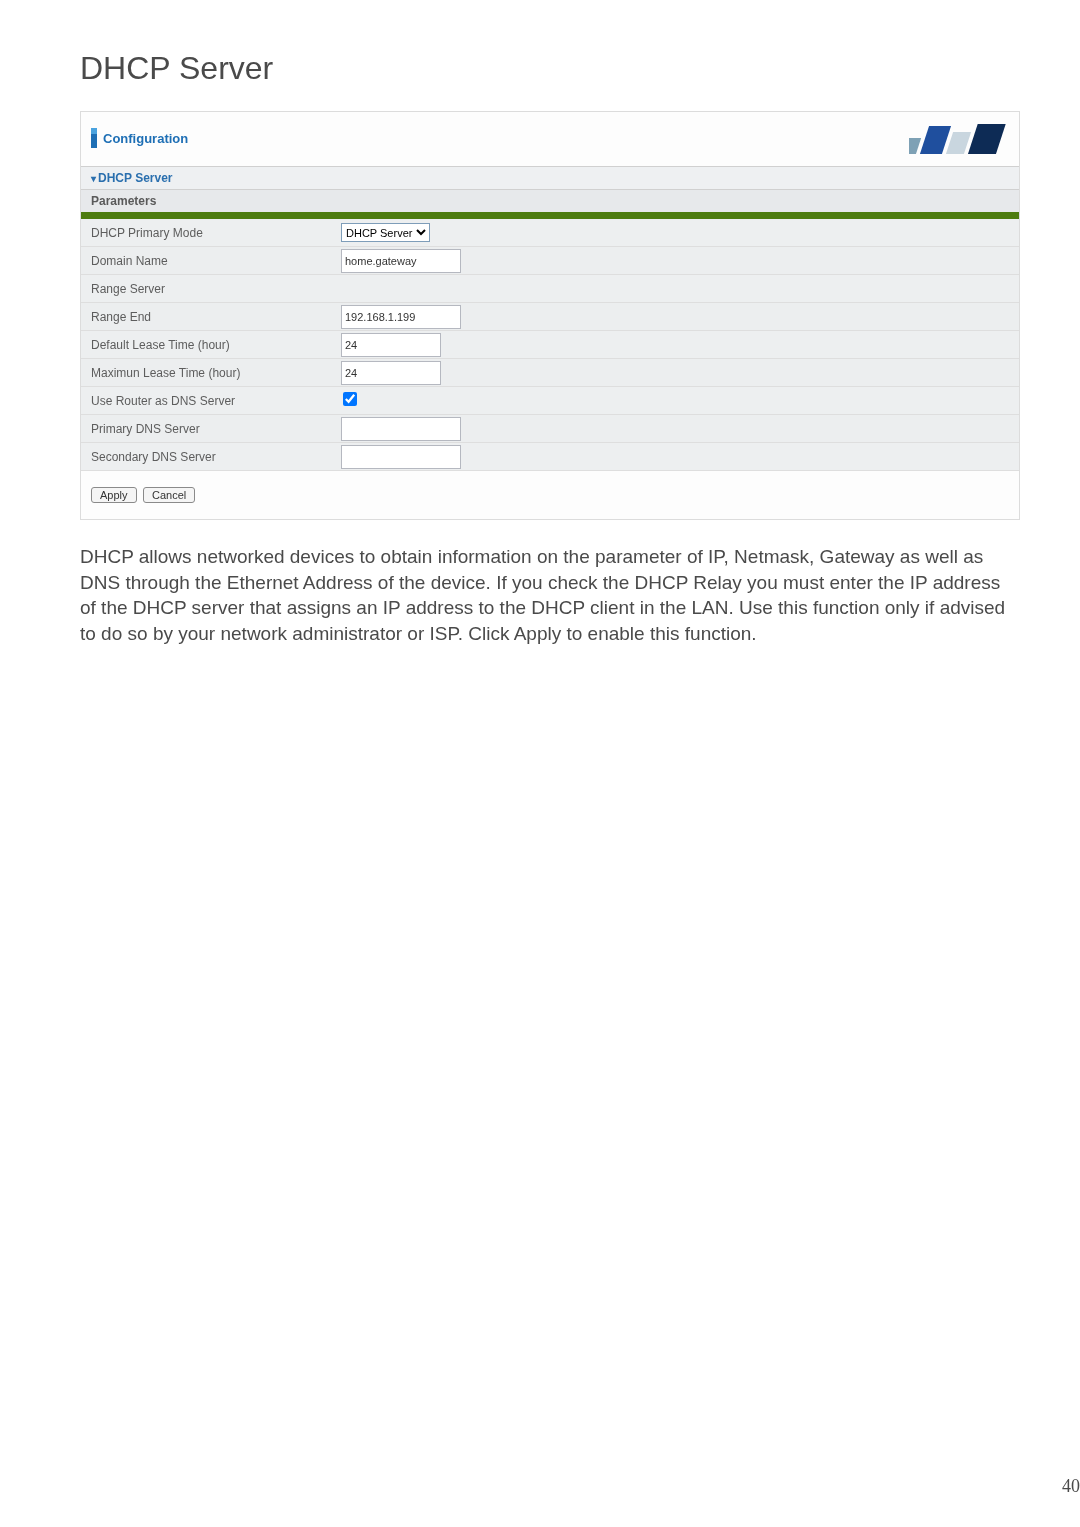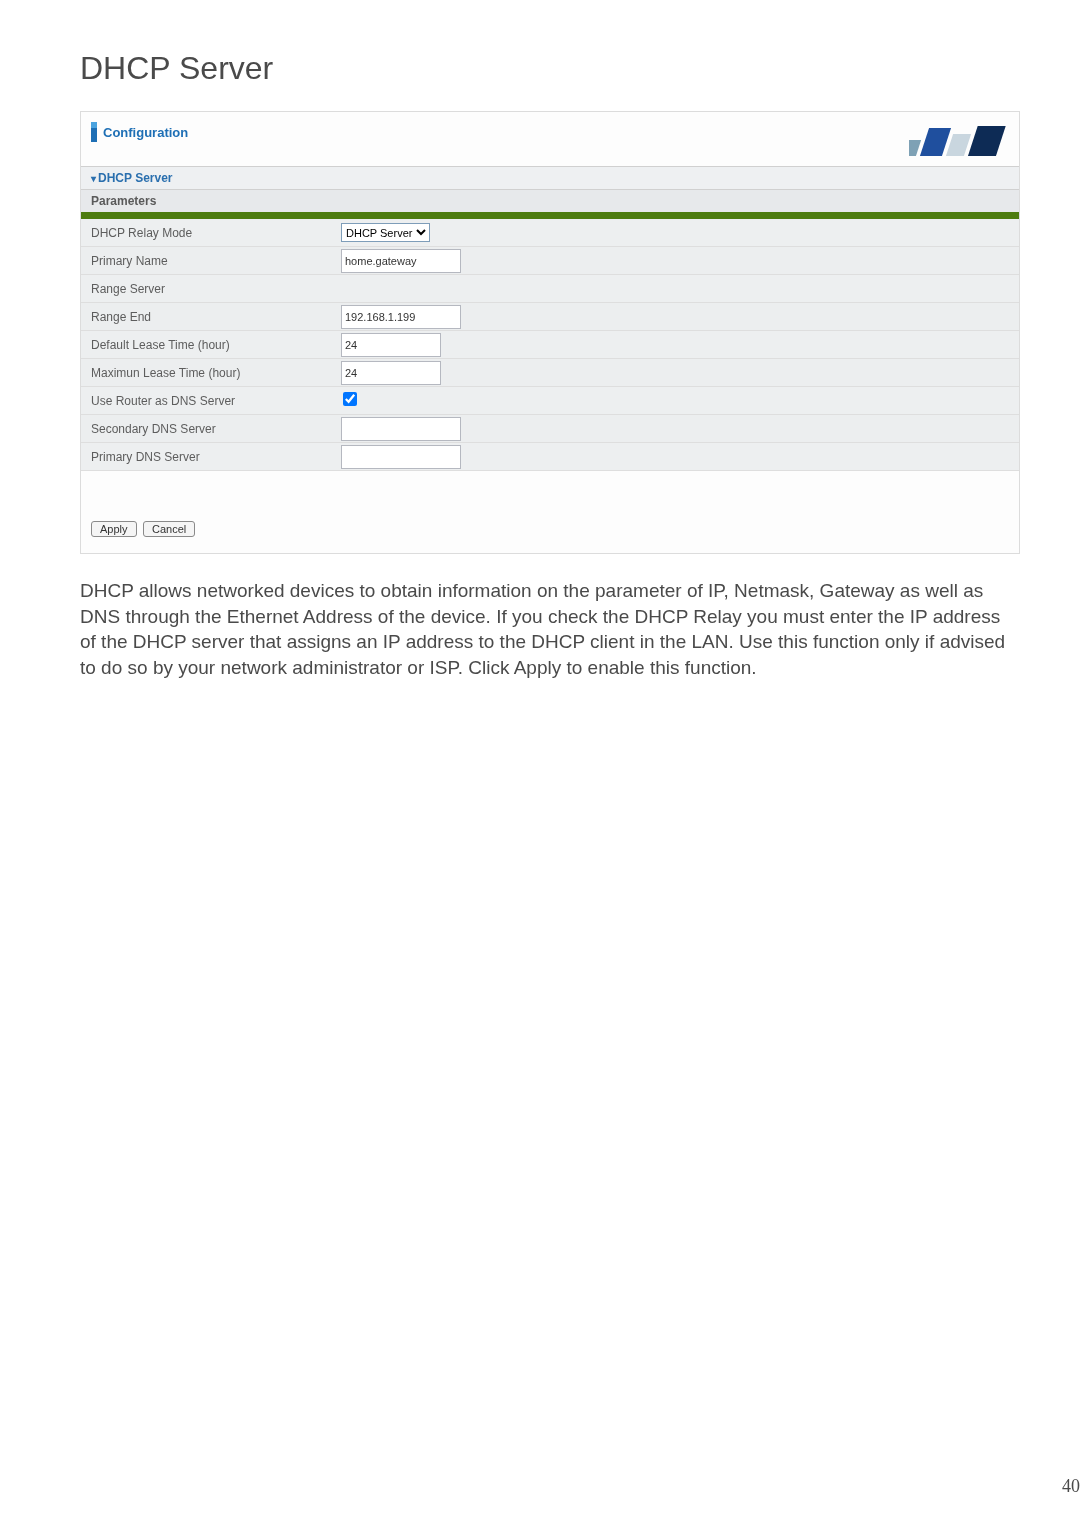--- a/index.html
+++ b/index.html
@@ -18,21 +18,21 @@
     margin-bottom: 24px;
   }
   .panel {
     border: 1px solid #dcdcdc;
     background: #fdfdfd;
     padding-bottom: 14px;
   }
   .panel-header {
     display: flex;
     justify-content: space-between;
-    align-items: flex-start;
+    align-items: center;
     padding: 10px 10px 12px 10px;
     height: 54px;
   }
   .config-label-wrap {
     display: flex;
     align-items: center;
     gap: 6px;
   }
   .accent-bar {
     width: 6px;
@@ -103,21 +103,20 @@
     font-family: Arial, sans-serif;
     color: #333;
   }
   .param-value input[type="checkbox"] {
     width: 14px;
     height: 14px;
     margin-left: 2px;
   }
   .buttons {
     padding: 14px 10px 2px 10px;
-    margin-top: 34px;
   }
   .btn {
     font-size: 11px;
     padding: 1px 8px;
     border: 1px solid #8a8a8a;
     border-radius: 3px;
     background: #f5f5f5;
     color: #333;
     cursor: pointer;
     margin-right: 2px;
@@ -158,30 +157,30 @@
       <rect x="70" y="4" width="28" height="30" fill="#0d2b55" transform="skewX(-18)"></rect>
     </svg>
   </div>
 
   <div class="section-title">DHCP Server</div>
   <div class="subheader">Parameters</div>
 
   <div>
 
     <div class="param-row">
-      <div class="param-label">DHCP Relay Mode</div>
+      <div class="param-label">DHCP Primary Mode</div>
       <div class="param-value">
         <select>
           <option>DHCP Server</option>
         </select>
       </div>
     </div>
 
     <div class="param-row">
-      <div class="param-label">Primary Name</div>
+      <div class="param-label">Domain Name</div>
       <div class="param-value">
         <input type="text" value="home.gateway" style="">
       </div>
     </div>
 
     <div class="param-row">
       <div class="param-label">Range Server</div>
     </div>
 
     <div class="param-row">
@@ -206,28 +205,28 @@
     </div>
 
     <div class="param-row">
       <div class="param-label">Use Router as DNS Server</div>
       <div class="param-value">
         <input type="checkbox" checked="" style="">
       </div>
     </div>
 
     <div class="param-row">
+      <div class="param-label">Primary DNS Server</div>
+      <div class="param-value">
+        <input type="text" value="" style="">
+      </div>
+    </div>
+
+    <div class="param-row">
       <div class="param-label">Secondary DNS Server</div>
-      <div class="param-value">
-        <input type="text" value="" style="">
-      </div>
-    </div>
-
-    <div class="param-row">
-      <div class="param-label">Primary DNS Server</div>
       <div class="param-value">
         <input type="text" value="" style="">
       </div>
     </div>
 
   </div>
 
   <div class="buttons">
     <button class="btn">Apply</button>
     <button class="btn">Cancel</button>

